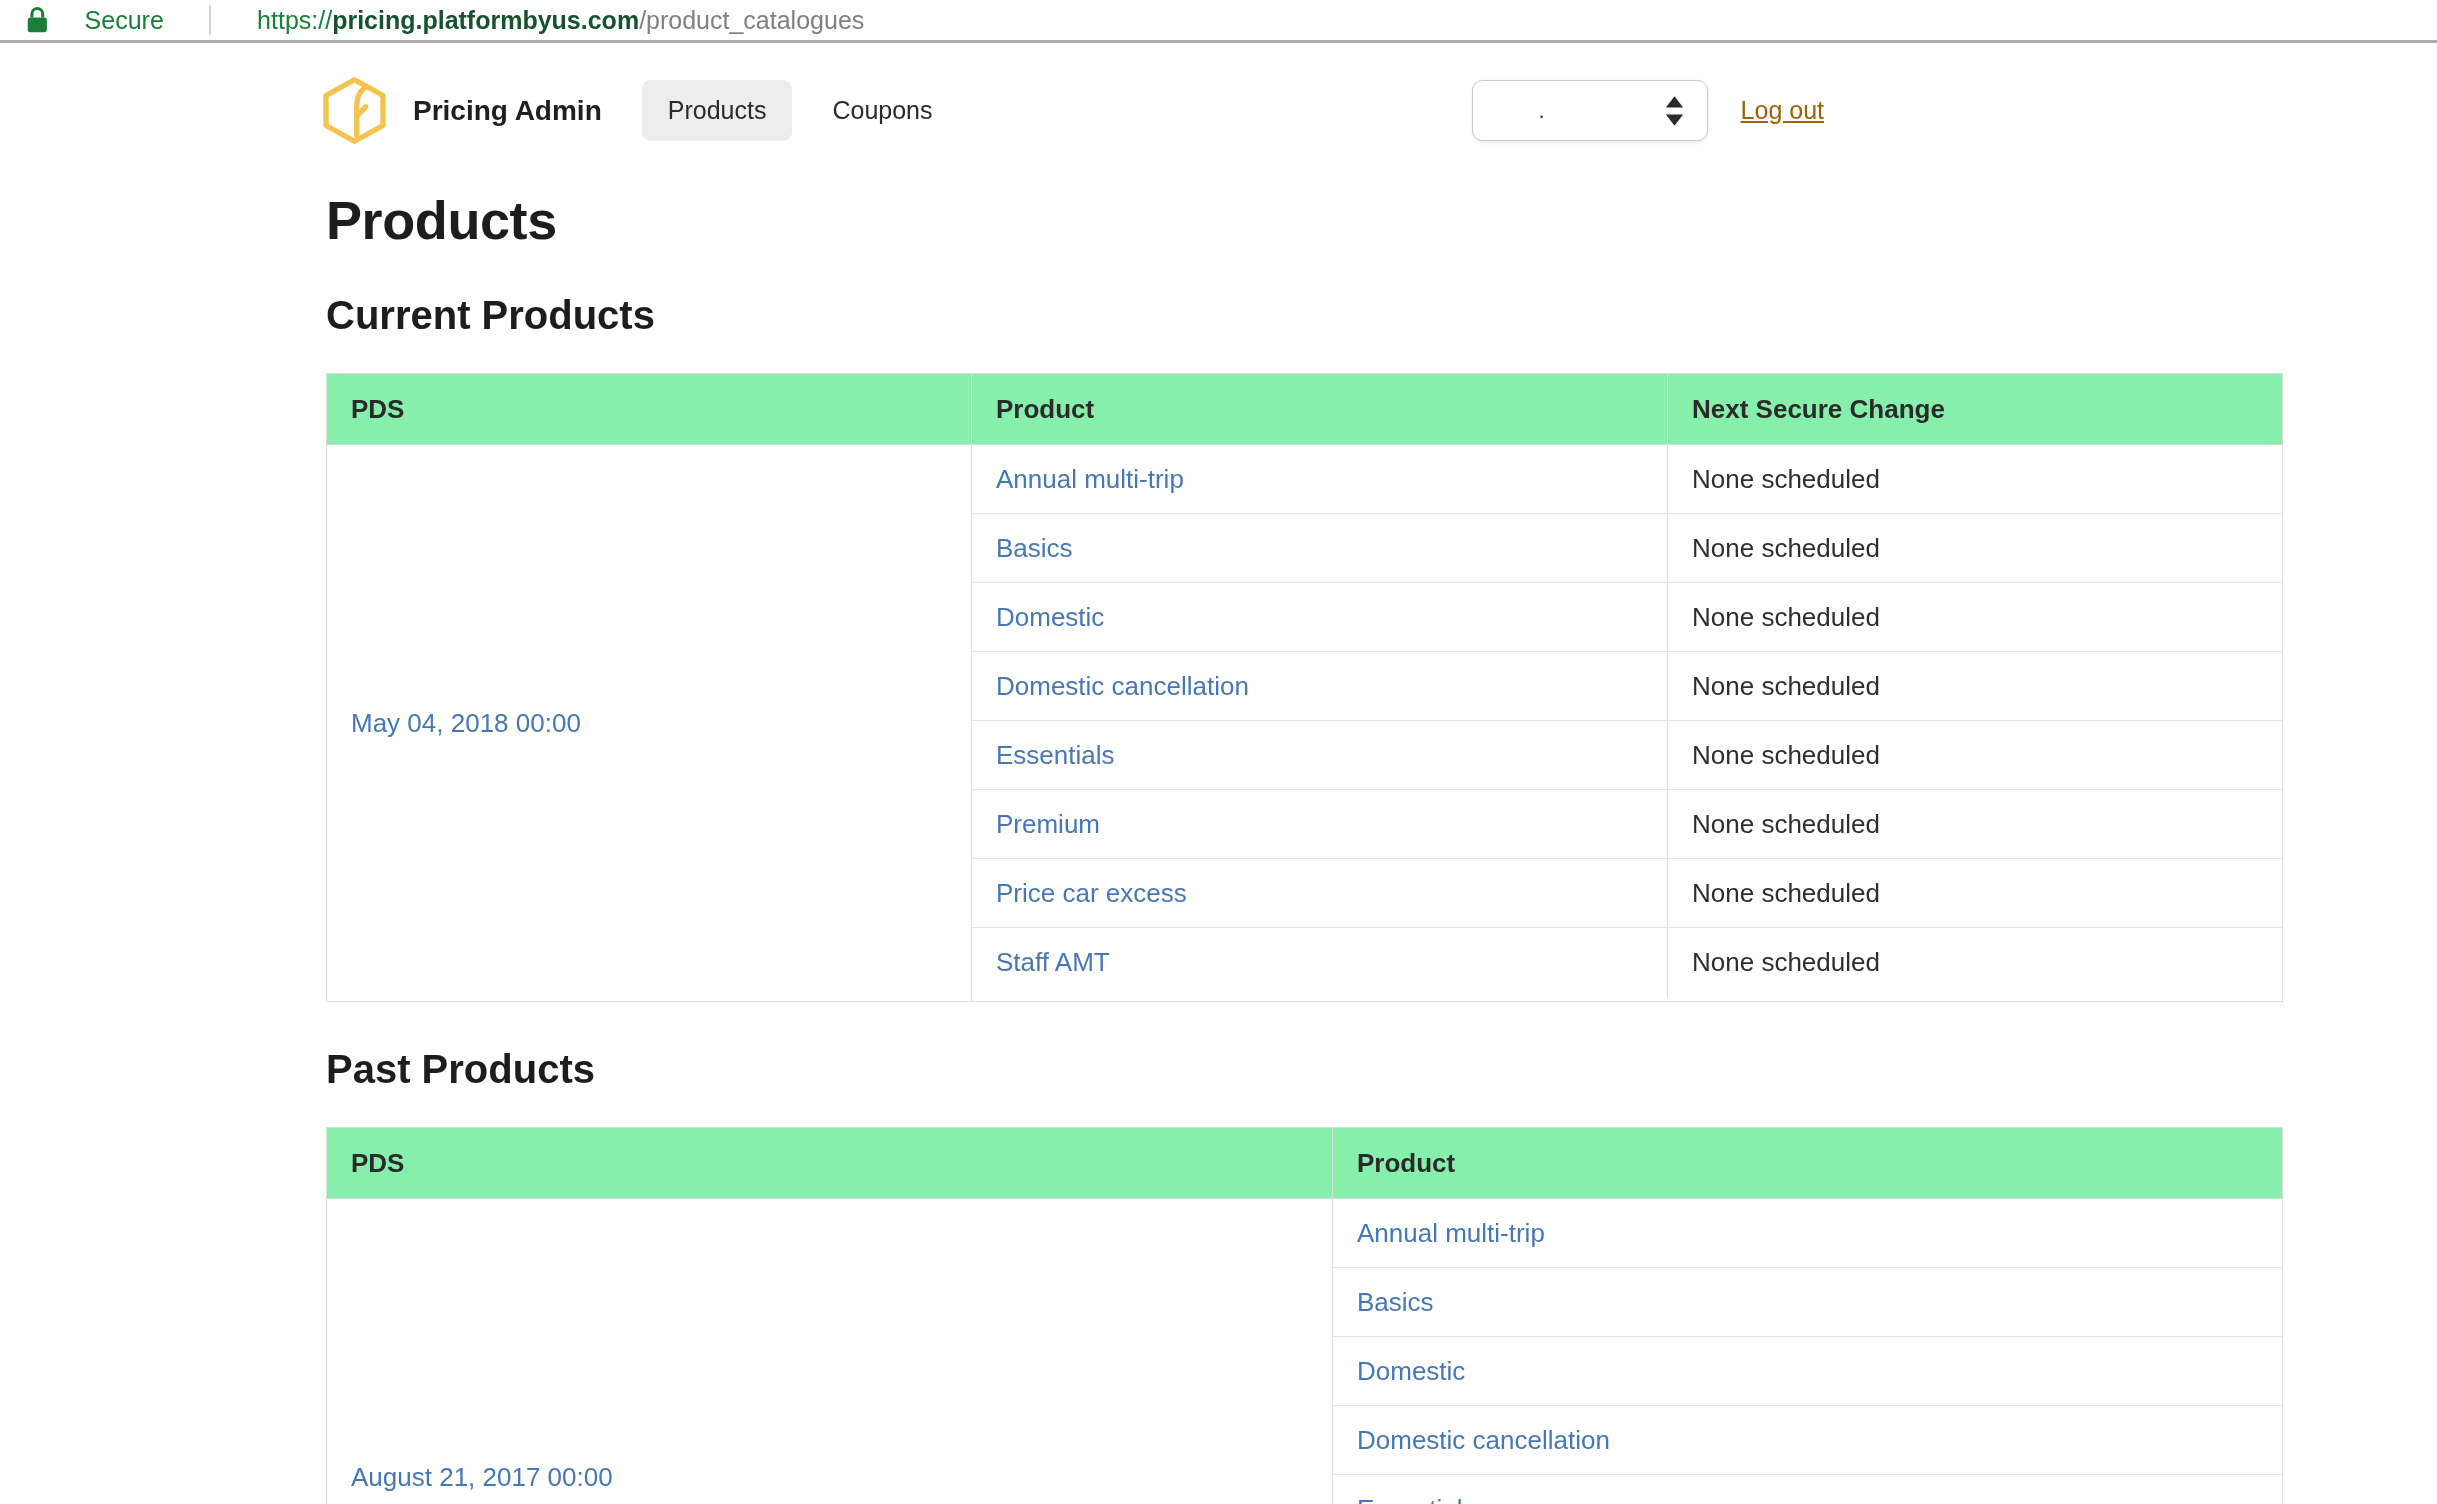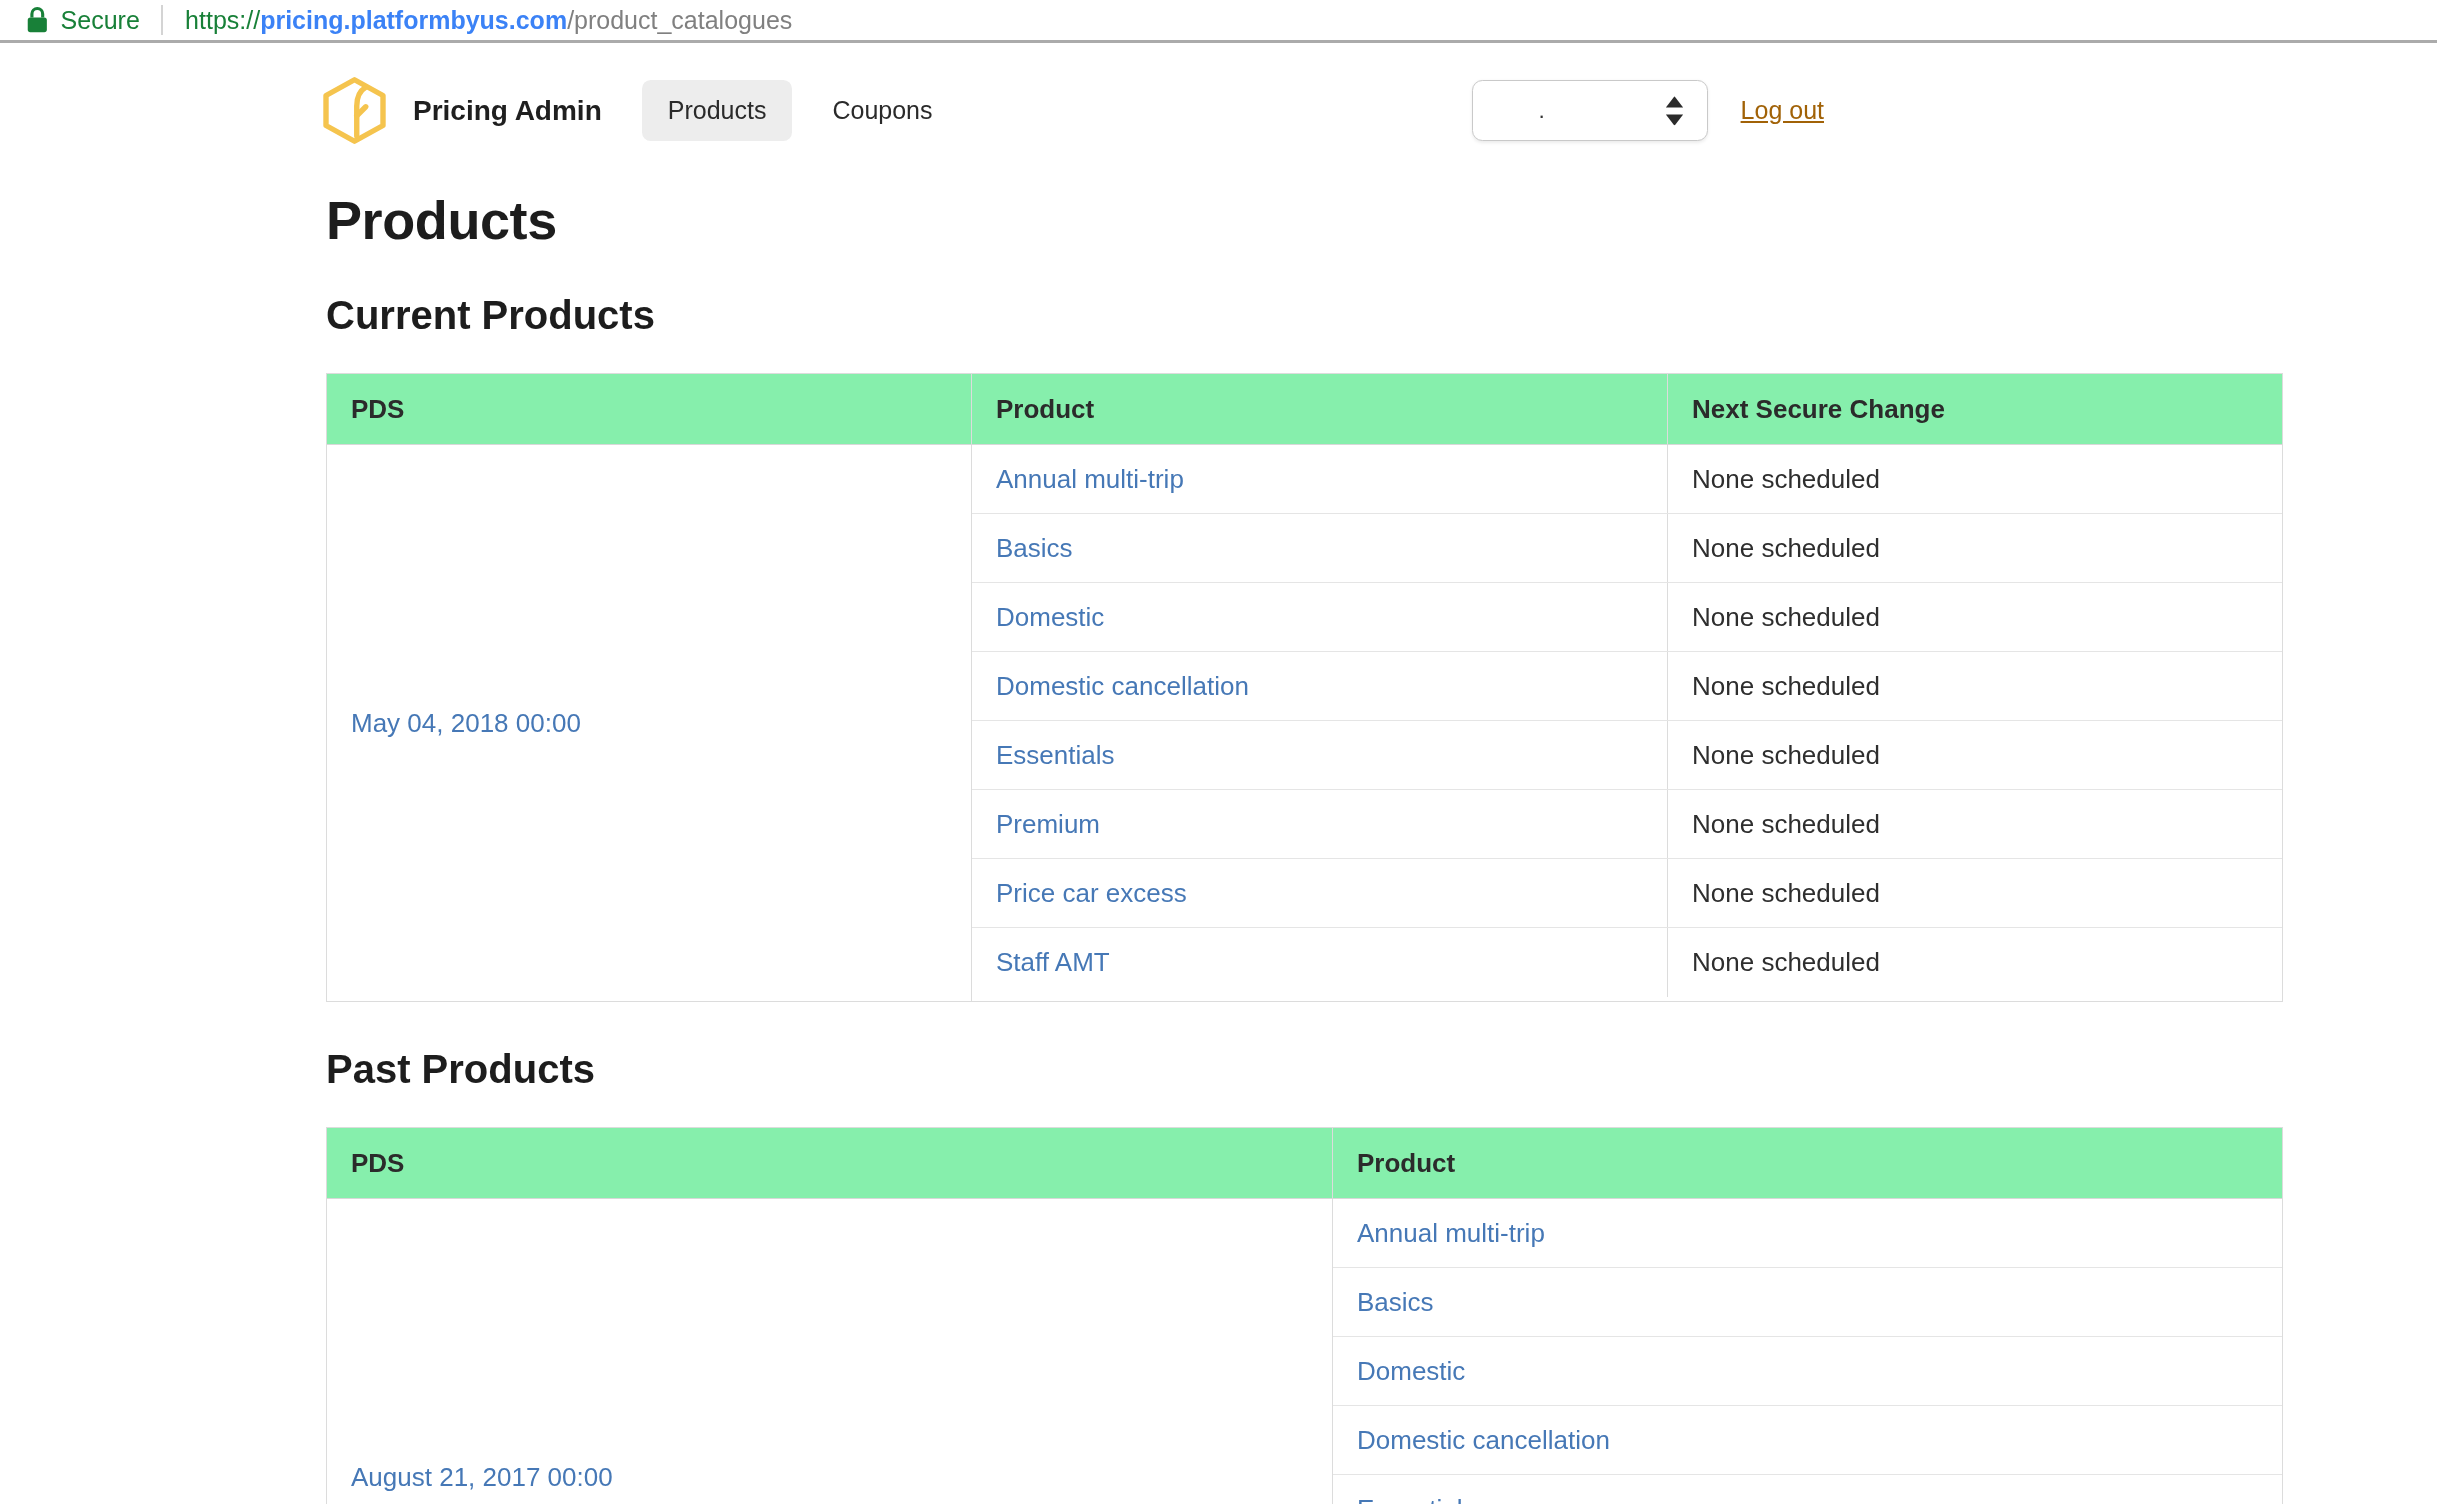--- a/index.html
+++ b/index.html
@@ -3,27 +3,27 @@
 <meta charset="utf-8">
 <style>
   * { margin:0; padding:0; box-sizing:border-box; }
   html,body { width:2438px; height:1505px; overflow:hidden; background:#fff;
               font-family:"Liberation Sans", sans-serif; color:#2e2e2e; }
   #stage { position:relative; width:2438px; height:1505px; background:#fff; overflow:hidden; }
 
   
   .browser-bar { position:absolute; top:0; left:0; width:2438px; height:43px;
                  background:#fff; border-bottom:3.5px solid #ababab;
-                 display:flex; align-items:center; }
+                 display:flex; align-items:center;gap:24px; }
   .lock { margin-left:26px; width:22.6px; height:28px; flex:0 0 auto; }
   .secure { margin-left:12px; font-size:25px; font-weight:500; color:#188038; }
   .url-divider { width:1.7px; height:29.5px; background:#d4d4d4; margin:0 22.6px 0 21px; }
   .url { font-size:25px; white-space:nowrap; }
   .url .scheme { color:#188038; }
-  .url .domain { color:#3b82f6; font-weight:600; }
+  .url .domain { color:#14532d; font-weight:600; }
   .url .path { color:#808080; }
 
   
   .app-header { position:absolute; top:47px; left:0; width:2000px; height:127px;
                 display:flex; align-items:center; background:#fff; }
   .logo { margin-left:317px; width:75px; height:69px; flex:0 0 auto; }
   .brand { margin-left:21px; font-size:28px; font-weight:700; color:#1f1f1f; white-space:nowrap; }
   .nav-item { font-size:25px; color:#2a2a2a; padding:15.6px 26px; border-radius:8.7px; white-space:nowrap; cursor:pointer; }
   .nav-item.active { background:#ededed; }
   .nav-products { margin-left:40px; }

